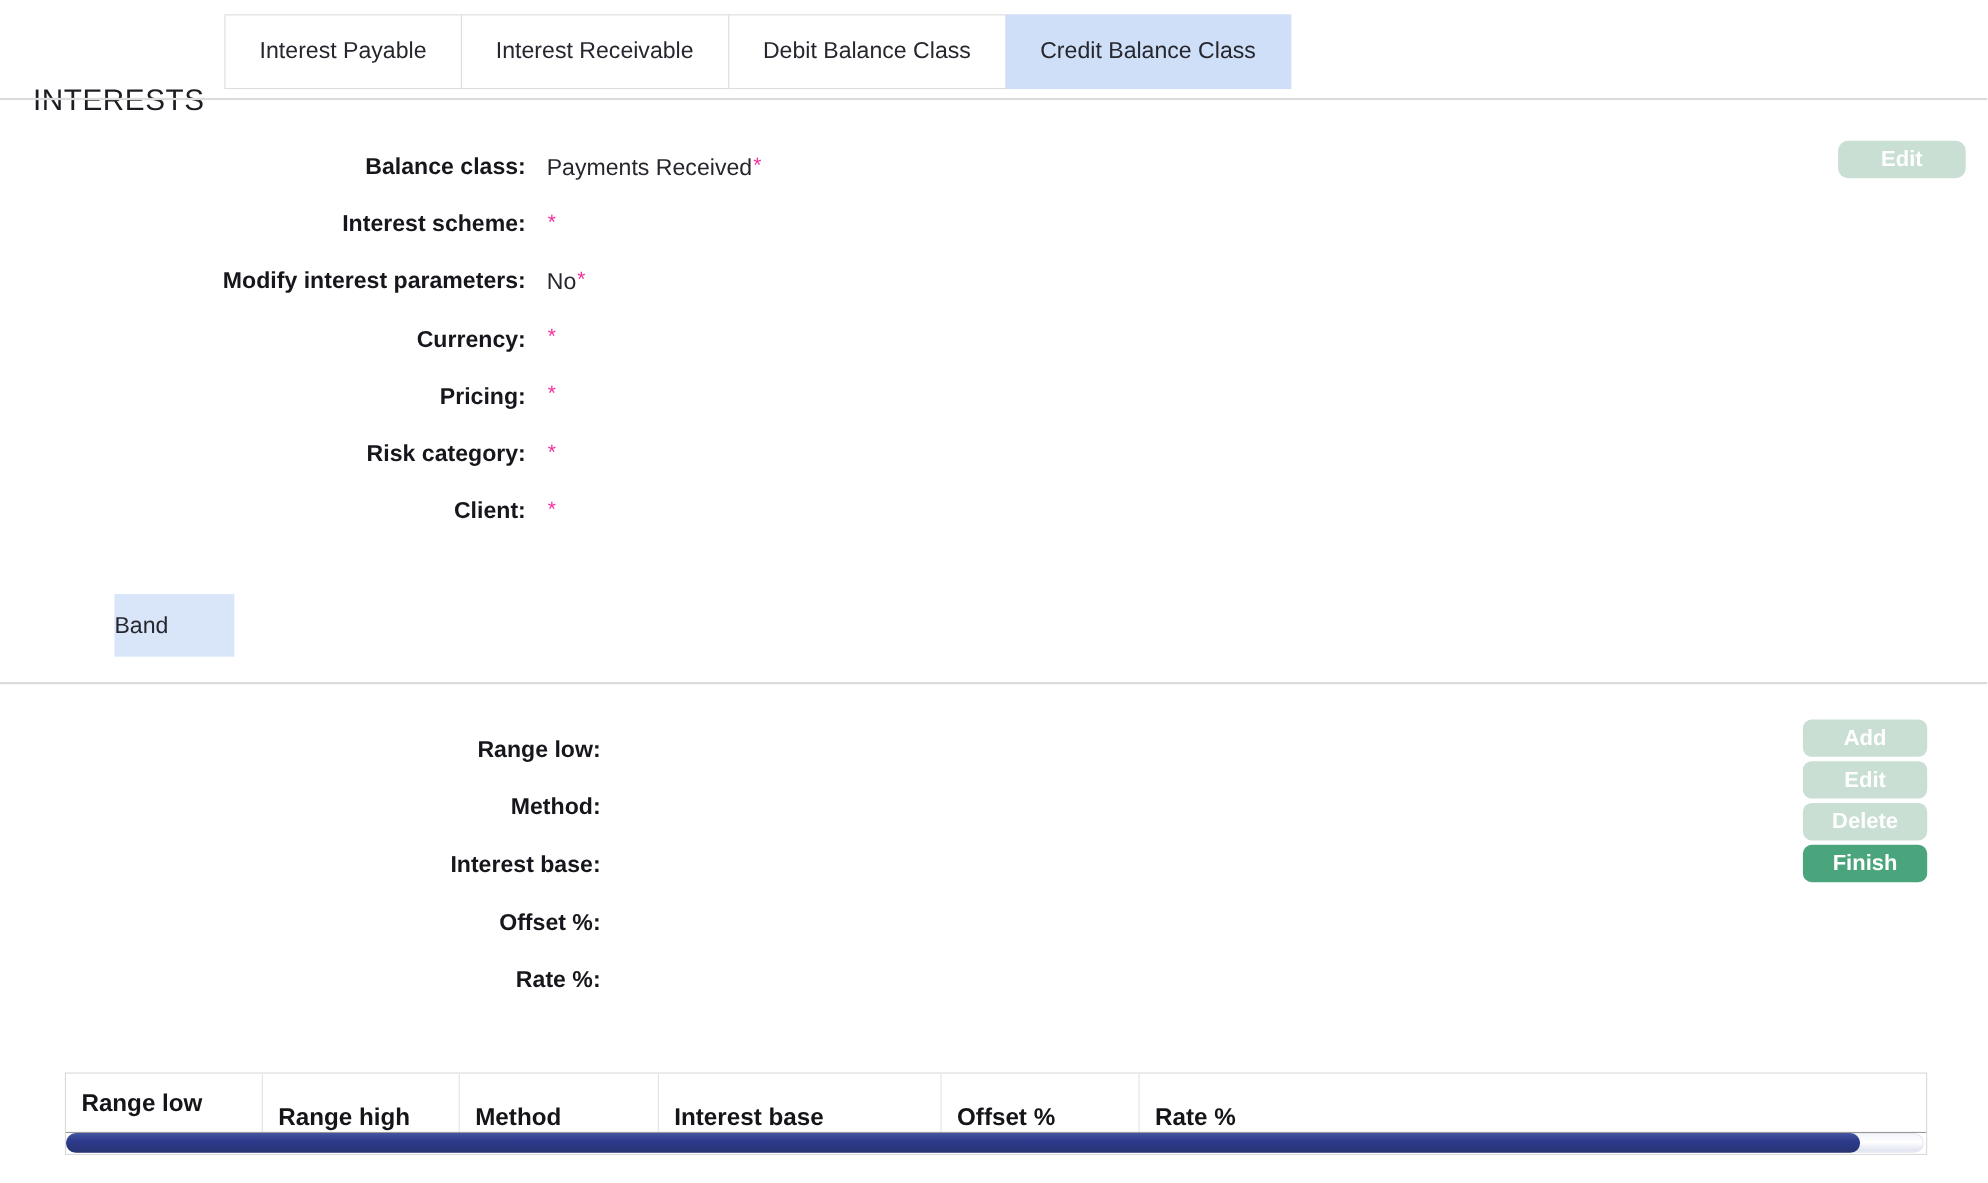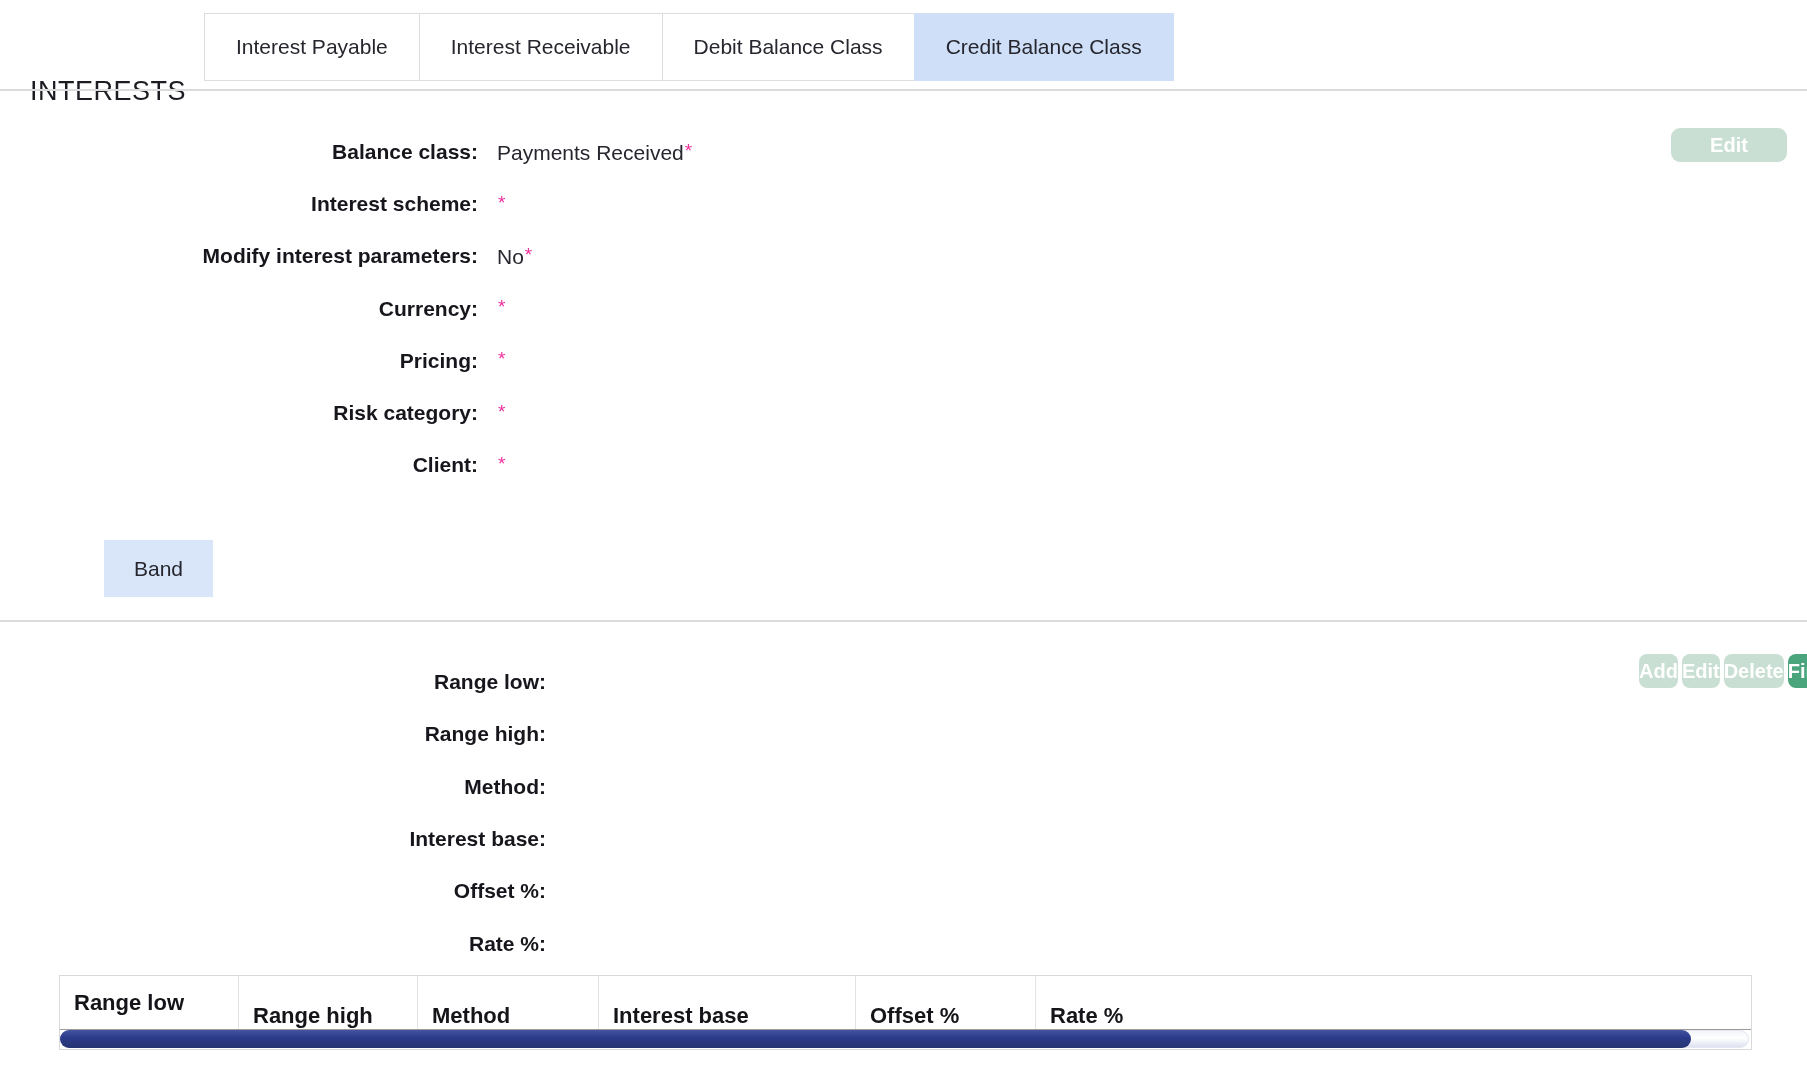--- a/index.html
+++ b/index.html
@@ -33,27 +33,27 @@
   .frow{height:52.2px;display:flex;align-items:center;}
   .flabel{width:478px;text-align:right;font-weight:bold;font-size:21px;color:#16161c;white-space:nowrap;}
   .fvalue{margin-left:19px;font-size:21px;color:#26262e;white-space:nowrap;}
   .req{color:var(--pink);font-size:19px;margin-left:1px;vertical-align:3px;}
 
   .edit-btn{position:absolute;left:1671px;top:128px;width:116px;height:34px;border:none;border-radius:9px;
             background:var(--pale-green);color:#fff;font-weight:bold;font-size:20px;font-family:inherit;cursor:pointer;}
 
   
   .band-tab{position:absolute;left:104px;top:540px;width:109px;height:57px;background:var(--band-blue);
-            display:flex;align-items:center;justify-content:center;font-size:21px;color:#26262e;cursor:pointer;}
+            display:flex;align-items:center;justify-content:flex-start;font-size:21px;color:#26262e;cursor:pointer;}
 
   .form-lower{position:absolute;left:0;top:656px;width:700px;margin-left:36px;}
   .brow{height:52.3px;display:flex;align-items:center;}
   .brow .flabel{width:510px;}
 
-  .action-stack{position:absolute;left:1639px;top:654px;width:113px;display:flex;flex-direction:row;gap:4px;}
+  .action-stack{position:absolute;left:1639px;top:654px;width:113px;display:flex;flex-direction:column;gap:4px;}
   .action-btn{height:34px;border:none;border-radius:8px;background:var(--pale-green);color:#fff;
               font-weight:bold;font-size:20px;font-family:inherit;cursor:pointer;}
   .action-btn.primary{background:var(--green);}
 
   
   .band-table{position:absolute;left:59px;top:975px;width:1693px;border:1px solid #d9d9d9;background:#fff;}
   .thead{display:flex;height:53px;}
   .th{display:flex;align-items:center;padding-left:14px;font-weight:bold;font-size:22px;color:#141419;white-space:nowrap;}
   .th + .th{border-left:1px solid #e3e3e3;align-items:flex-end;}
   .scrollbar{position:relative;height:20px;border-top:1px solid #9a9a9a;}
@@ -123,23 +123,20 @@
     <span>Band</span>
   </div>
 
   <div class="divider d2"></div>
 
   <div class="form-lower">
       <div class="brow">
     <span class="flabel">Range low:</span>
   </div>
       <div class="brow">
-    <span class="flabel">Range high:</span>
-  </div>
-      <div class="brow">
     <span class="flabel">Method:</span>
   </div>
       <div class="brow">
     <span class="flabel">Interest base:</span>
   </div>
       <div class="brow">
     <span class="flabel">Offset %:</span>
   </div>
       <div class="brow">
     <span class="flabel">Rate %:</span>

